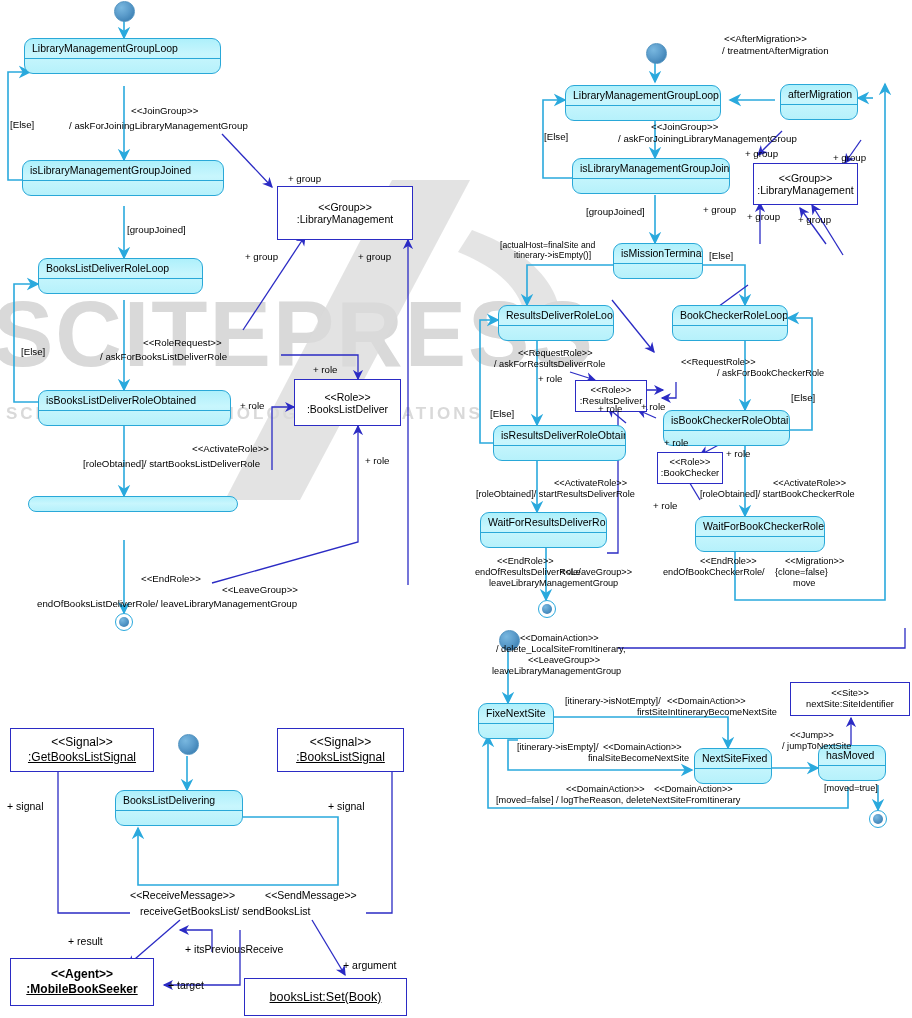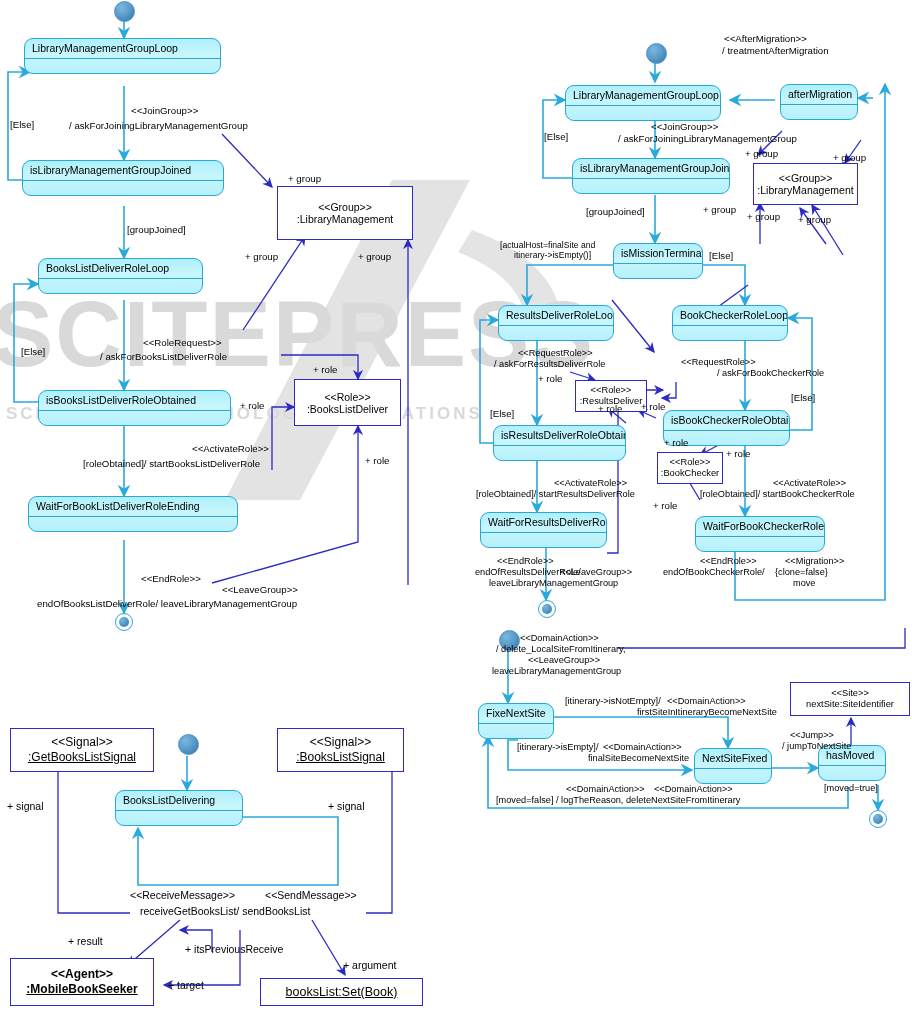--- a/index.html
+++ b/index.html
@@ -210,21 +210,20 @@
     <div class="nm">BooksListDeliverRoleLoop</div>
     <div class="body"></div>
   </div>
 
   <div class="state" style="left:38px;top:390px;width:193px;">
     <div class="nm">isBooksListDeliverRoleObtained</div>
     <div class="body"></div>
   </div>
 
   <div class="state" style="left:28px;top:496px;width:210px;">
-    <div class="nm">WaitForBookListDeliverRoleEnding</div>
     <div class="body"></div>
   </div>
 
   <div class="final" style="left:115px;top:613px;"></div>
 
   <div class="clsbox" style="left:277px;top:186px;width:136px;height:54px;">
     <div>&lt;&lt;Group&gt;&gt;</div>
     <div>:LibraryManagement</div>
   </div>
 
@@ -424,21 +423,21 @@
   <div class="state" style="left:115px;top:790px;width:128px;">
     <div class="nm">BooksListDelivering</div>
     <div class="body"></div>
   </div>
 
   <div class="clsbox" style="left:10px;top:958px;width:144px;height:48px;font-size:12px;line-height:15px;font-weight:bold;">
     <div>&lt;&lt;Agent&gt;&gt;</div>
     <div class="u">:MobileBookSeeker</div>
   </div>
 
-  <div class="clsbox" style="left:244px;top:978px;width:163px;height:28px;font-size:12.5px;line-height:15px;margin-left:16px;">
+  <div class="clsbox" style="left:244px;top:978px;width:163px;height:38px;font-size:12.5px;line-height:15px;">
     <div class="u">booksList:Set(Book)</div>
   </div>
 
   <div class="lbl" style="left:7px;top:801px;font-size:10.5px;">+ signal</div>
   <div class="lbl" style="left:328px;top:801px;font-size:10.5px;">+ signal</div>
   <div class="lbl" style="left:130px;top:890px;font-size:10.5px;">&lt;&lt;ReceiveMessage&gt;&gt;</div>
   <div class="lbl" style="left:265px;top:890px;font-size:10.5px;">&lt;&lt;SendMessage&gt;&gt;</div>
   <div class="lbl" style="left:140px;top:906px;font-size:10.5px;">receiveGetBooksList/ sendBooksList</div>
   <div class="lbl" style="left:68px;top:936px;font-size:10.5px;">+ result</div>
   <div class="lbl" style="left:185px;top:944px;font-size:10.5px;">+ itsPreviousReceive</div>

